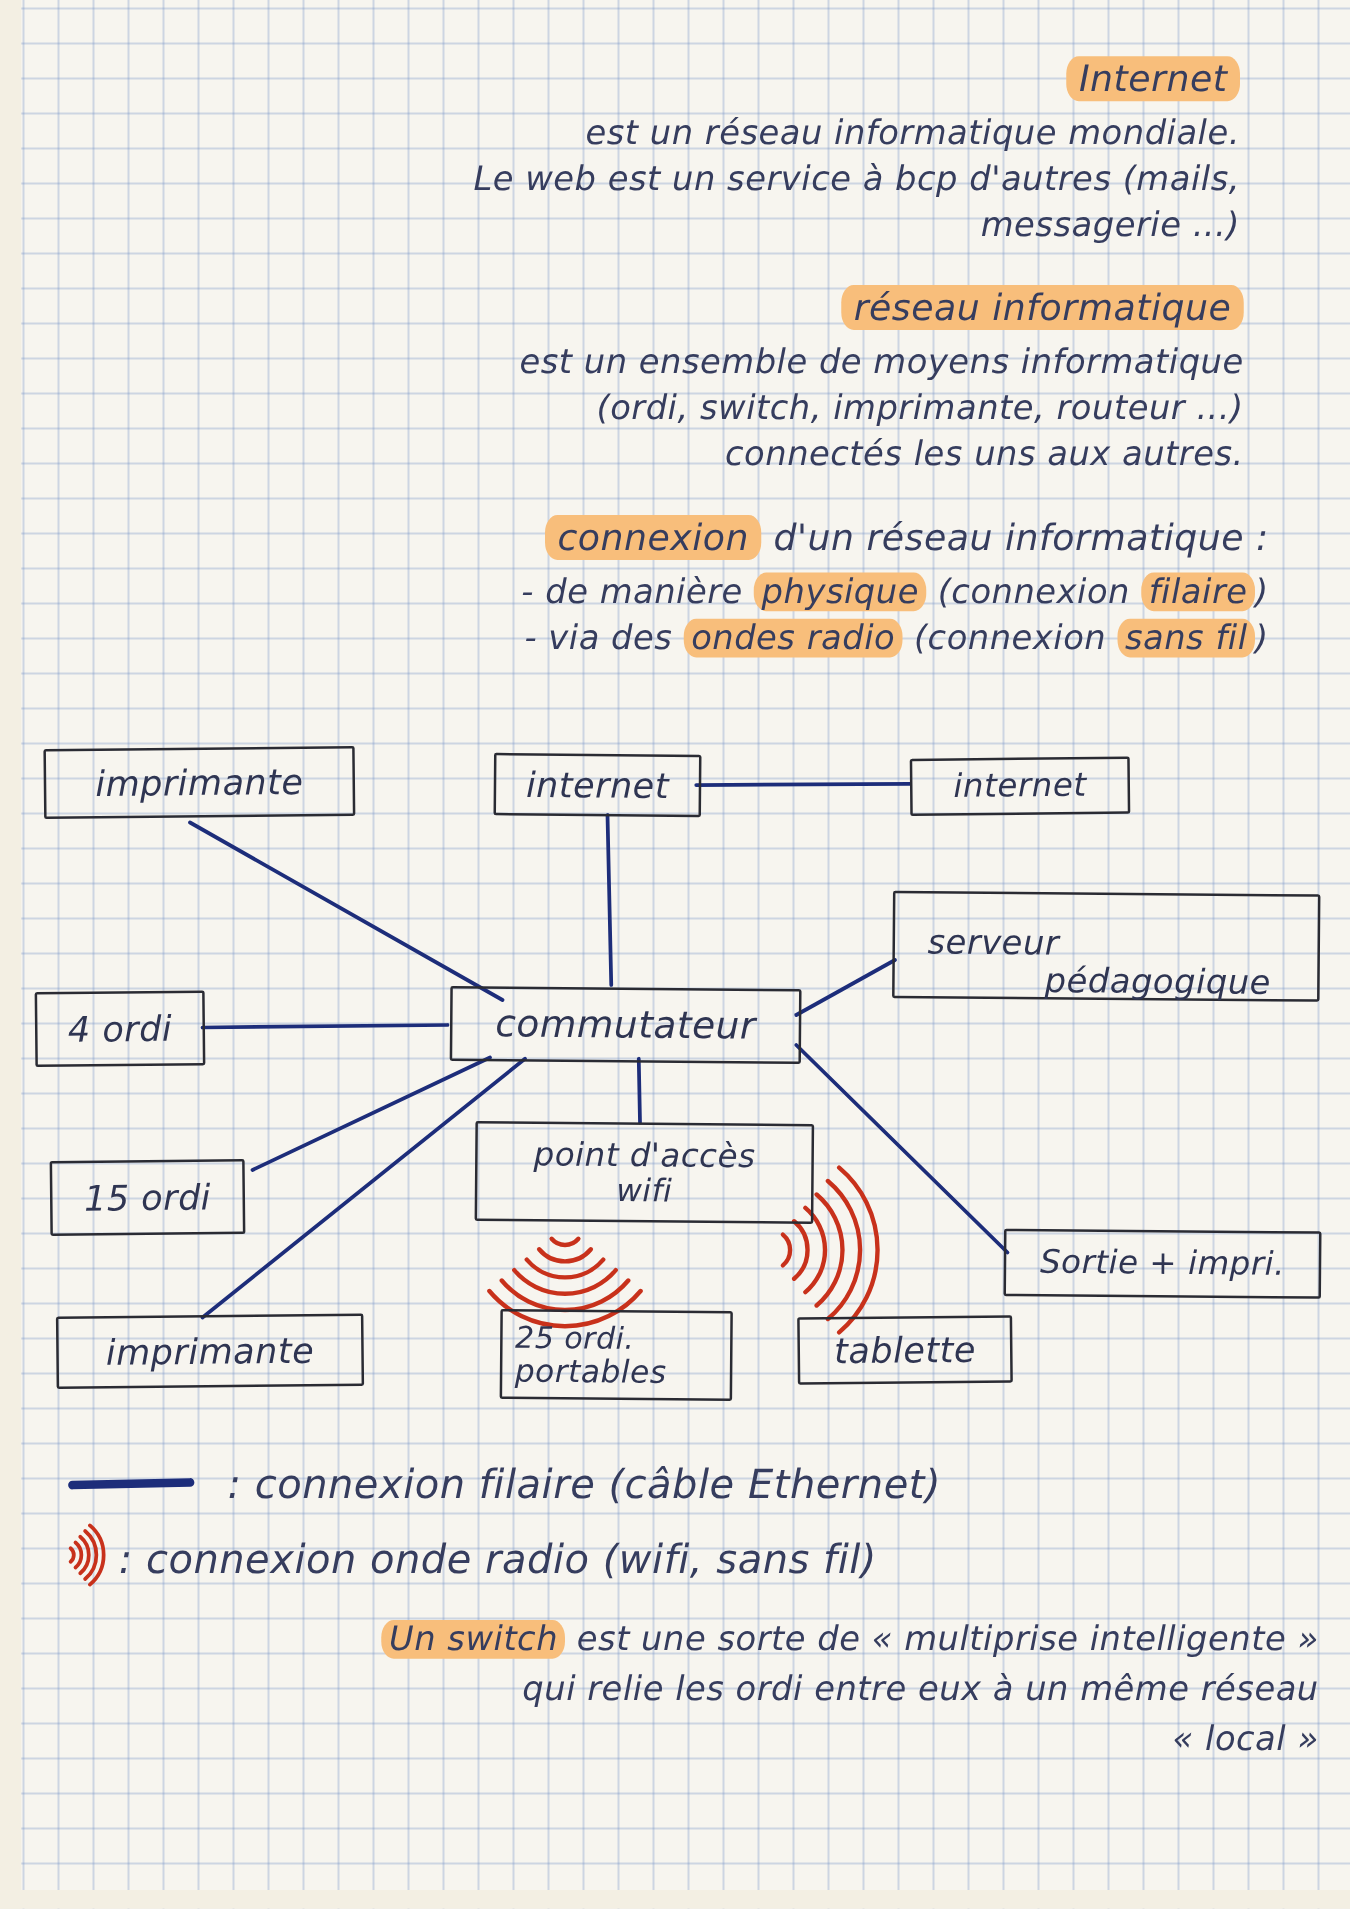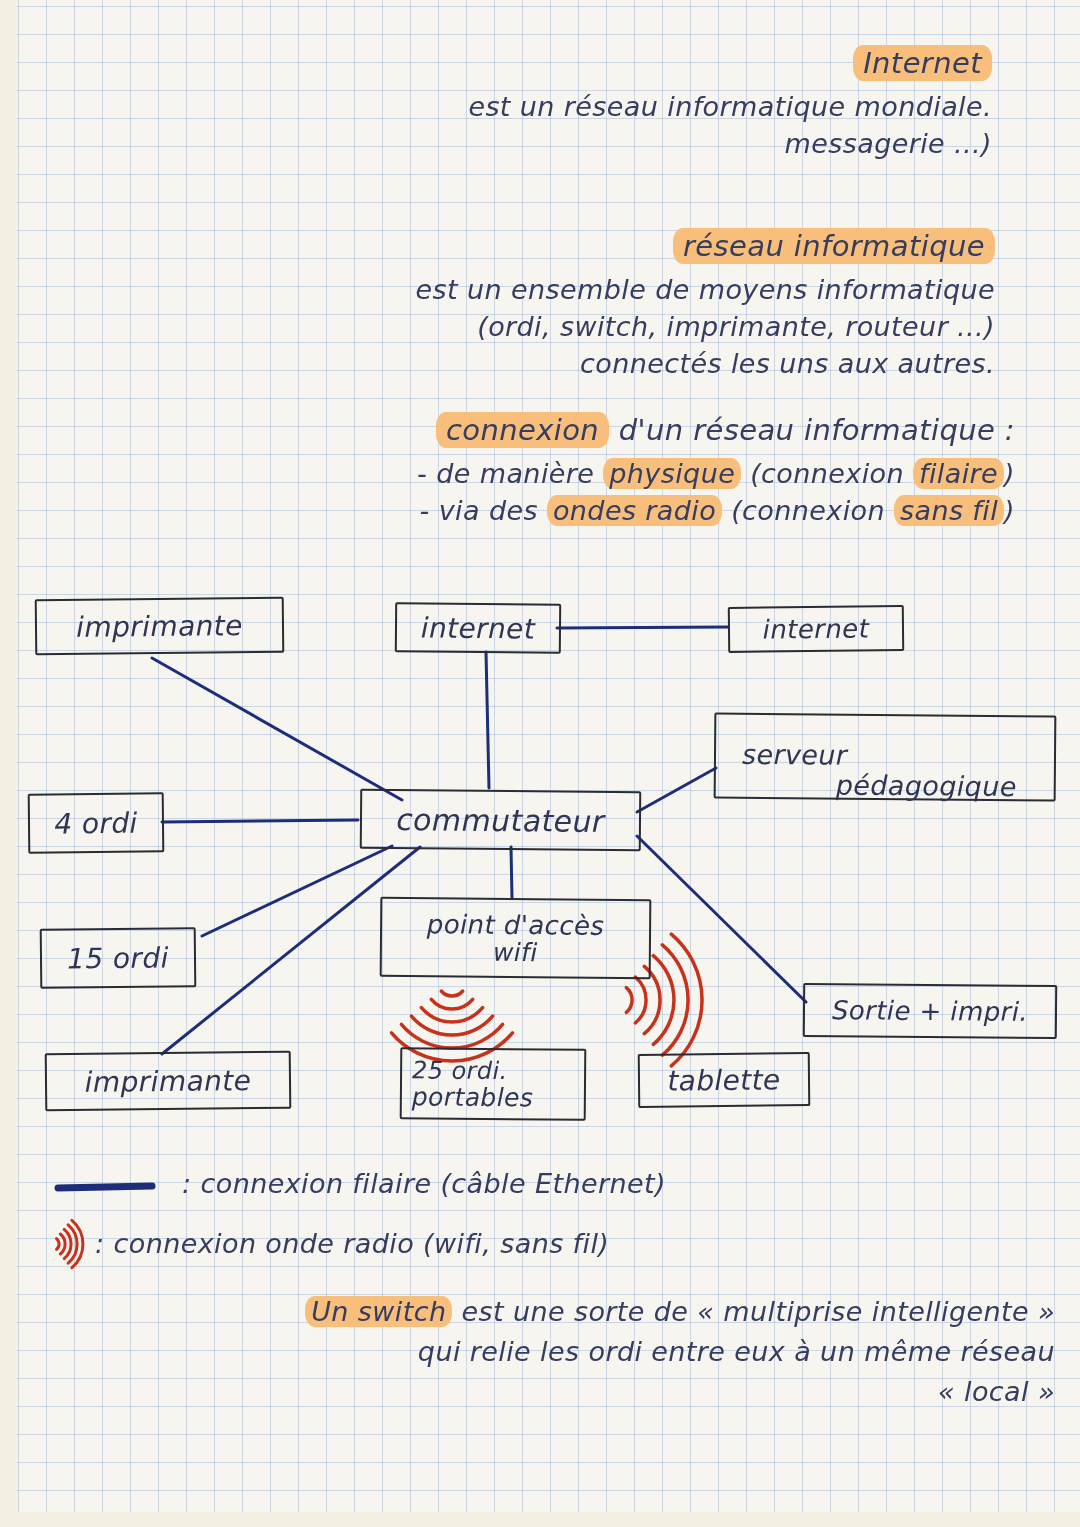--- a/index.html
+++ b/index.html
@@ -38,21 +38,21 @@
     display:flex;flex-direction:column;align-items:center;justify-content:center;
     font-size:28px;font-style:italic;color:#2f3552;
     border-radius:2px;
   }
   .box.r1{transform:rotate(-0.6deg);}
   .box.r2{transform:rotate(0.5deg);}
   .box .l2{font-size:25px;line-height:26px;}
   .box.serveur{align-items:flex-start;}
   .box.serveur .s1{margin-left:26px;line-height:30px;margin-top:28px;}
   .box.serveur .s2{margin-left:120px;line-height:30px;}
-  .legend-label{position:absolute;z-index:3;font-size:27px;}
+  .legend-label{position:absolute;z-index:3;font-size:32px;}
   .footer-line{line-height:40px;font-style:italic;}
 </style>
 </head>
 <body>
 
 <div class="page hand">
 
   <div class="edge left"></div>
   <div class="edge bottom"></div>
 
@@ -92,20 +92,21 @@
       <path d="M68.1 1224.8 A25 25 0 0 1 68.1 1263.2"></path>
       <path d="M71.9 1220.3 A31 31 0 0 1 71.9 1267.7"></path>
     </g>
   </svg>
 
   <div class="textblock" style="left:72px;top:45px;width:920px">
     <div class="title-line">
       <span class="hl">Internet</span>
     </div>
     <div>est un réseau informatique mondiale.</div>
+    <div>Le web est un service à bcp d'autres (mails,</div>
     <div>messagerie ...)</div>
   </div>
 
   <div class="textblock" style="left:55px;top:228px;width:940px">
     <div class="title-line">
       <span class="hl">réseau informatique</span>
     </div>
     <div>est un ensemble de moyens informatique</div>
     <div>(ordi, switch, imprimante, routeur ...)</div>
     <div>connectés les uns aux autres.</div>

